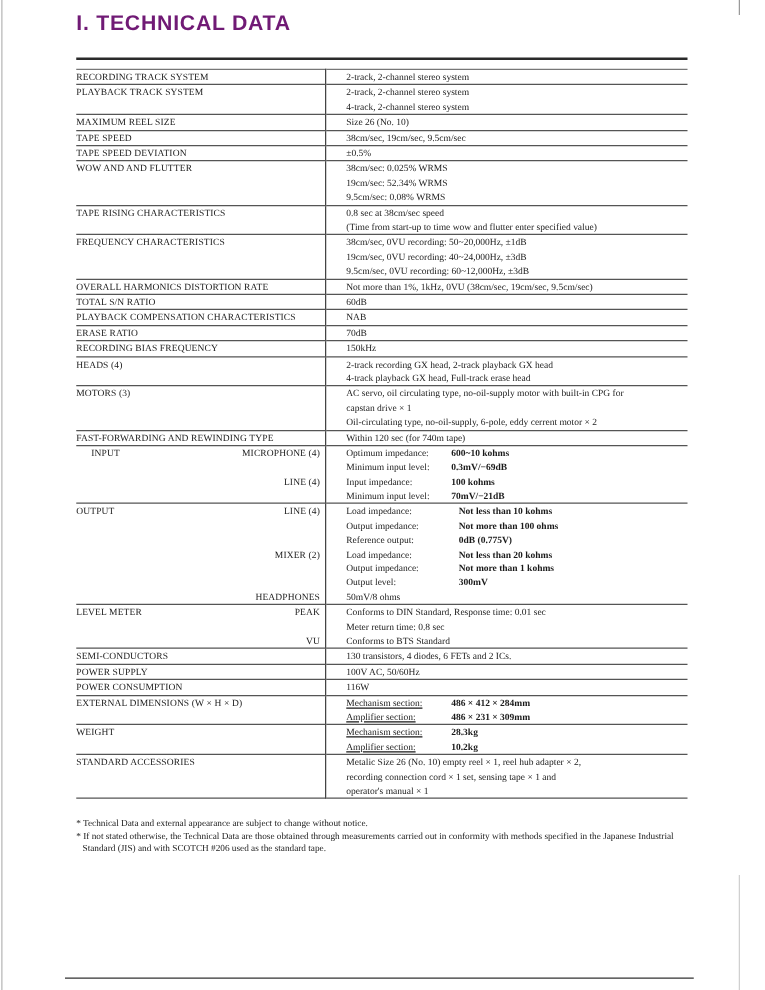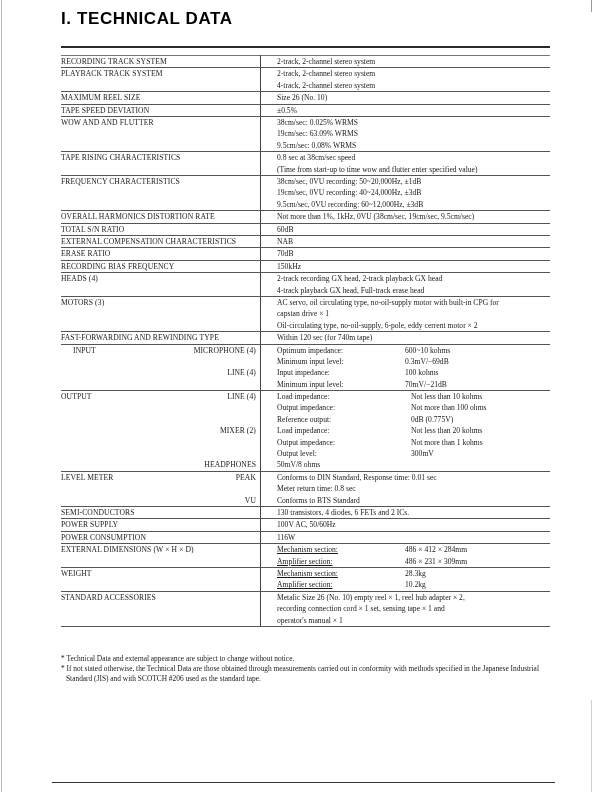--- a/index.html
+++ b/index.html
@@ -2,36 +2,36 @@
 <html><head>
 <meta charset="utf-8">
 <style>
   html, body { margin: 0; padding: 0; background: #ffffff; }
   body { width: 612px; height: 792px; position: relative; overflow: hidden;
          font-family: "Liberation Serif", serif; color: #1a1a1a; }
   .page-edge-left { position: absolute; left: 1px; top: 0; width: 1px; height: 792px; background: #b8b8b8; }
   .page-edge-right { position: absolute; left: 591px; top: 0; width: 1px; height: 12px; background: #9a9a9a; }
   .page-edge-right2 { position: absolute; left: 591px; top: 700px; width: 1px; height: 92px; background: #d0d0d0; }
   .title { position: absolute; left: 61px; top: 9px; font-family: "Liberation Sans", sans-serif;
-           font-weight: bold; font-size: 17px; letter-spacing: 0.6px; color: #000000; margin: 0; }
+           font-weight: bold; font-size: 17px; letter-spacing: 0.6px; color: #701a75; margin: 0; }
   .title-rule { position: absolute; left: 61px; top: 46px; width: 489px; height: 2px; background: #2a2a2a; }
   .spec-table { position: absolute; left: 61px; top: 55px; width: 489px; border-collapse: collapse;
                 font-size: 7.6px; line-height: 11.4px; }
   .spec-table td { padding: 0; vertical-align: top; }
   .spec-table tr.row td { border-bottom: 1px solid #555; }
   .spec-table tr.first td { border-top: 1px solid #777; }
   td.label { width: 199px; border-right: 1px solid #444; padding-left: 0; letter-spacing: 0.1px; }
   td.value { padding-left: 16px; }
   .label-main { display: block; }
   .sub-wrap { position: relative; }
   .sub-line { display: block; text-align: right; padding-right: 4px; height: 11.4px; padding-left: 32px; }
   .val-line { display: block; height: 11.4px; white-space: nowrap; }
-  .kv { display: flex; gap: 44px; }
+  .kv { display: flex; }
   .kv .k { display: inline-block; }
-  .kv .v { display: inline-block; }
+  .kv .v { display: inline-block; font-weight: bold; }
   .k-input { width: 84px; }
   .k-output { width: 90px; }
   .k-mech { width: 84px; text-decoration: underline; }
   .notes { position: absolute; left: 61px; top: 654px; width: 500px; font-size: 7.4px; line-height: 10px; }
   .note { display: block; padding-left: 5px; text-indent: -5px; }
   .bottom-rule { position: absolute; left: 52px; top: 782px; width: 503px; height: 1px; background: #333; }
 </style>
 </head>
 <body>
 
@@ -64,33 +64,41 @@
       <tr class="row">
         <td class="label">
           <span class="label-main">MAXIMUM REEL SIZE</span>
         </td>
         <td class="value">
           <span class="val-line">Size 26 (No. 10)</span>
         </td>
       </tr>
       <tr class="row">
         <td class="label">
+          <span class="label-main">TAPE SPEED</span>
+        </td>
+        <td class="value">
+          <span class="val-line">38cm/sec,  19cm/sec,  9.5cm/sec</span>
+        </td>
+      </tr>
+      <tr class="row">
+        <td class="label">
           <span class="label-main">TAPE SPEED DEVIATION</span>
         </td>
         <td class="value">
           <span class="val-line">±0.5%</span>
         </td>
       </tr>
       <tr class="row">
         <td class="label">
           <span class="label-main">WOW AND AND FLUTTER</span>
         </td>
         <td class="value">
           <span class="val-line">38cm/sec:   0.025% WRMS</span>
-          <span class="val-line">19cm/sec:   63.09% WRMS</span>
+          <span class="val-line">19cm/sec:   52.34% WRMS</span>
           <span class="val-line">9.5cm/sec:  0.08% WRMS</span>
         </td>
       </tr>
       <tr class="row">
         <td class="label">
           <span class="label-main">TAPE RISING CHARACTERISTICS</span>
         </td>
         <td class="value">
           <span class="val-line">0.8 sec at 38cm/sec speed</span>
           <span class="val-line">(Time from start-up to time wow and flutter enter specified value)</span>
@@ -117,21 +125,21 @@
       <tr class="row">
         <td class="label">
           <span class="label-main">TOTAL S/N RATIO</span>
         </td>
         <td class="value">
           <span class="val-line">60dB</span>
         </td>
       </tr>
       <tr class="row">
         <td class="label">
-          <span class="label-main">EXTERNAL COMPENSATION CHARACTERISTICS</span>
+          <span class="label-main">PLAYBACK COMPENSATION CHARACTERISTICS</span>
         </td>
         <td class="value">
           <span class="val-line">NAB</span>
         </td>
       </tr>
       <tr class="row">
         <td class="label">
           <span class="label-main">ERASE RATIO</span>
         </td>
         <td class="value">

